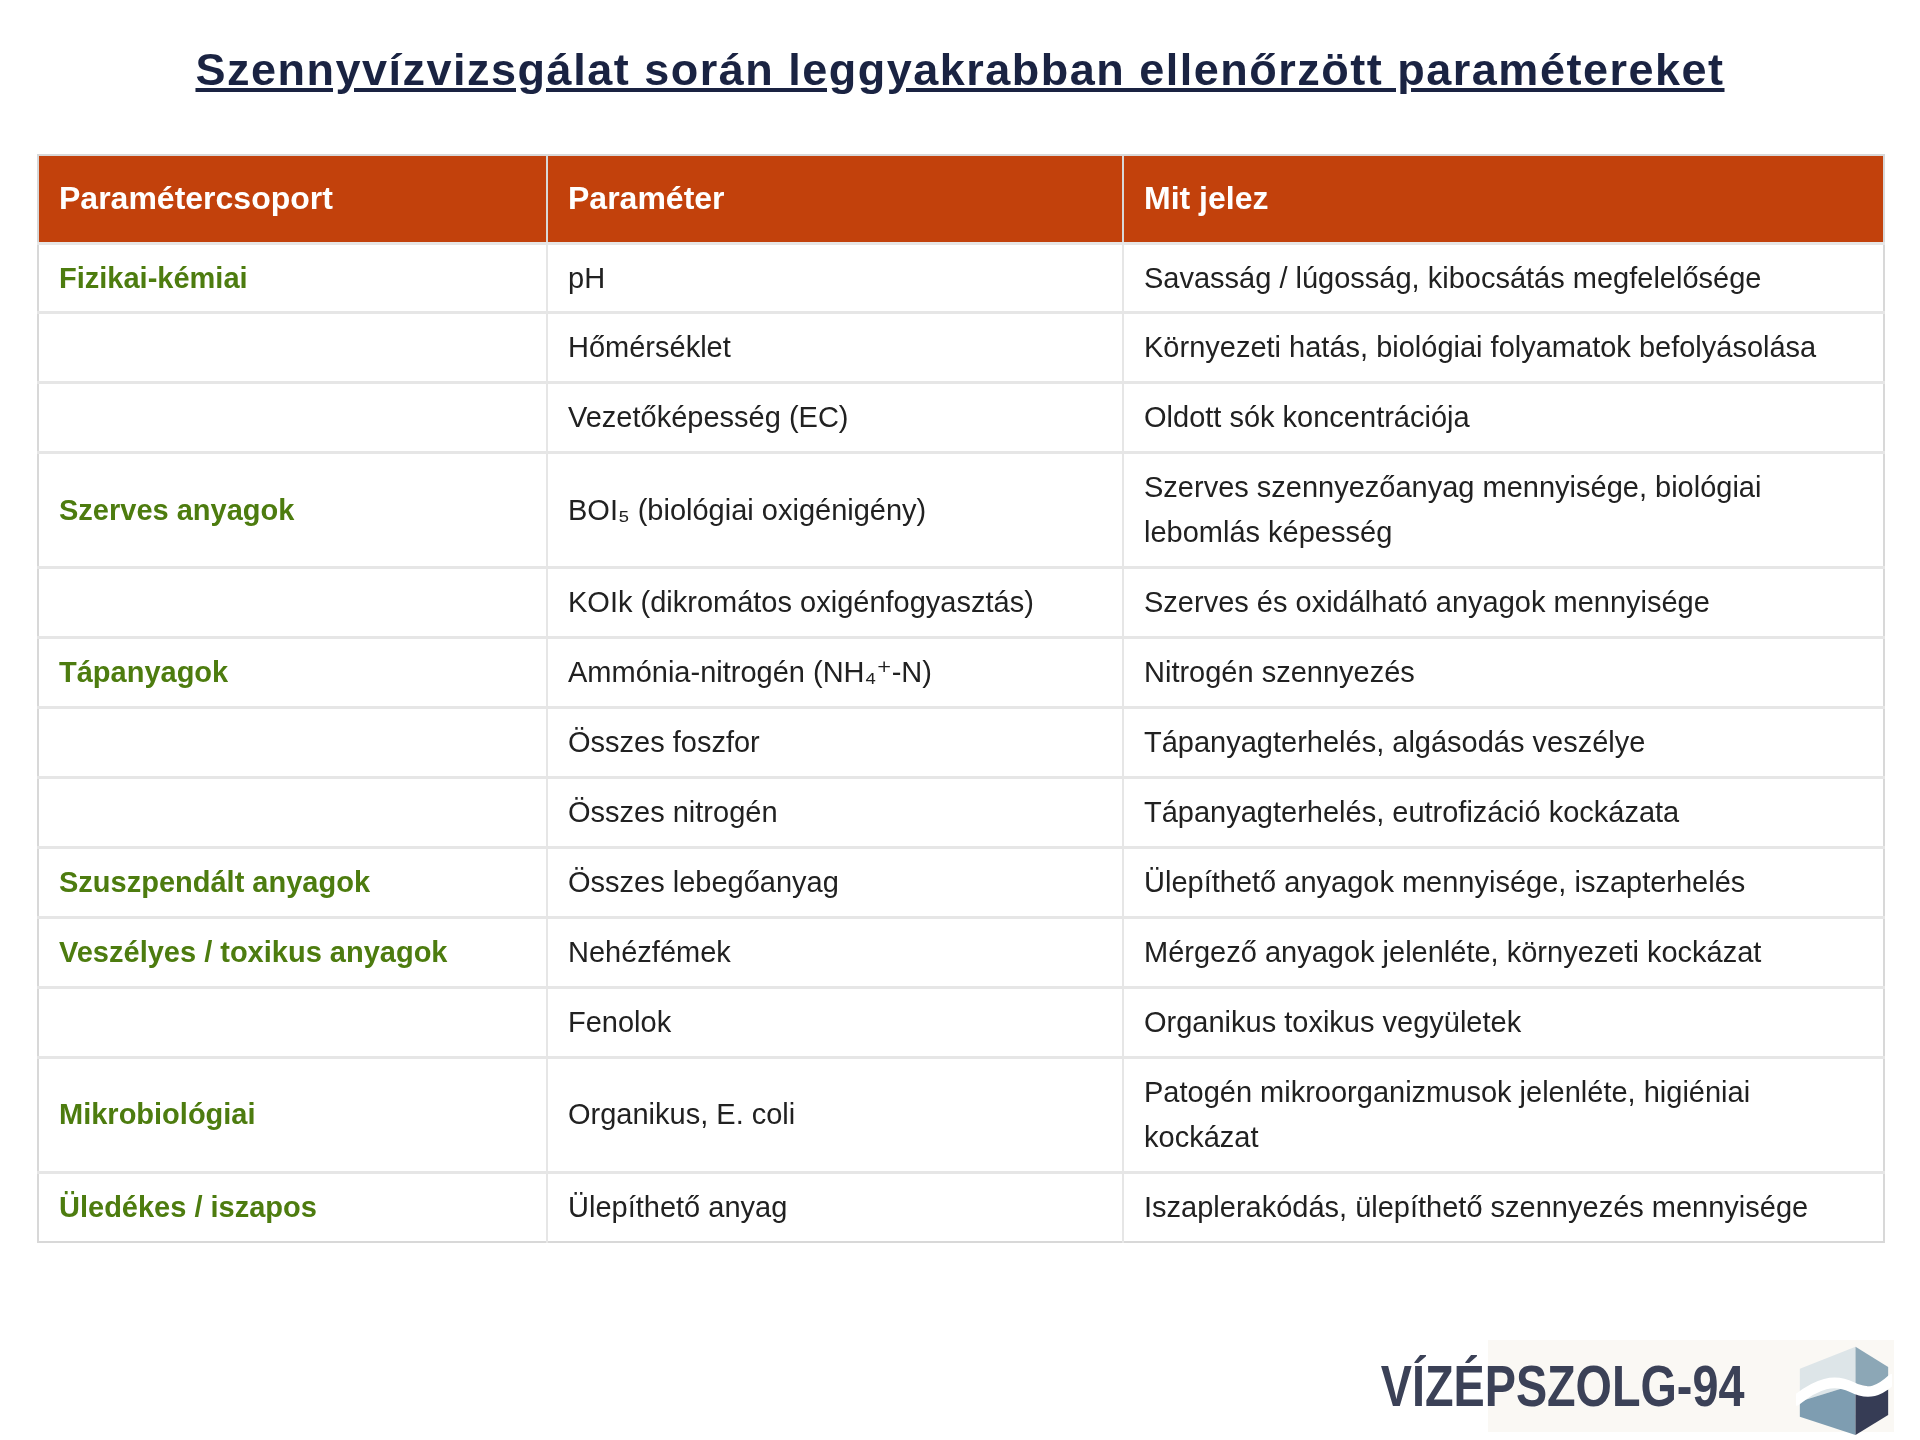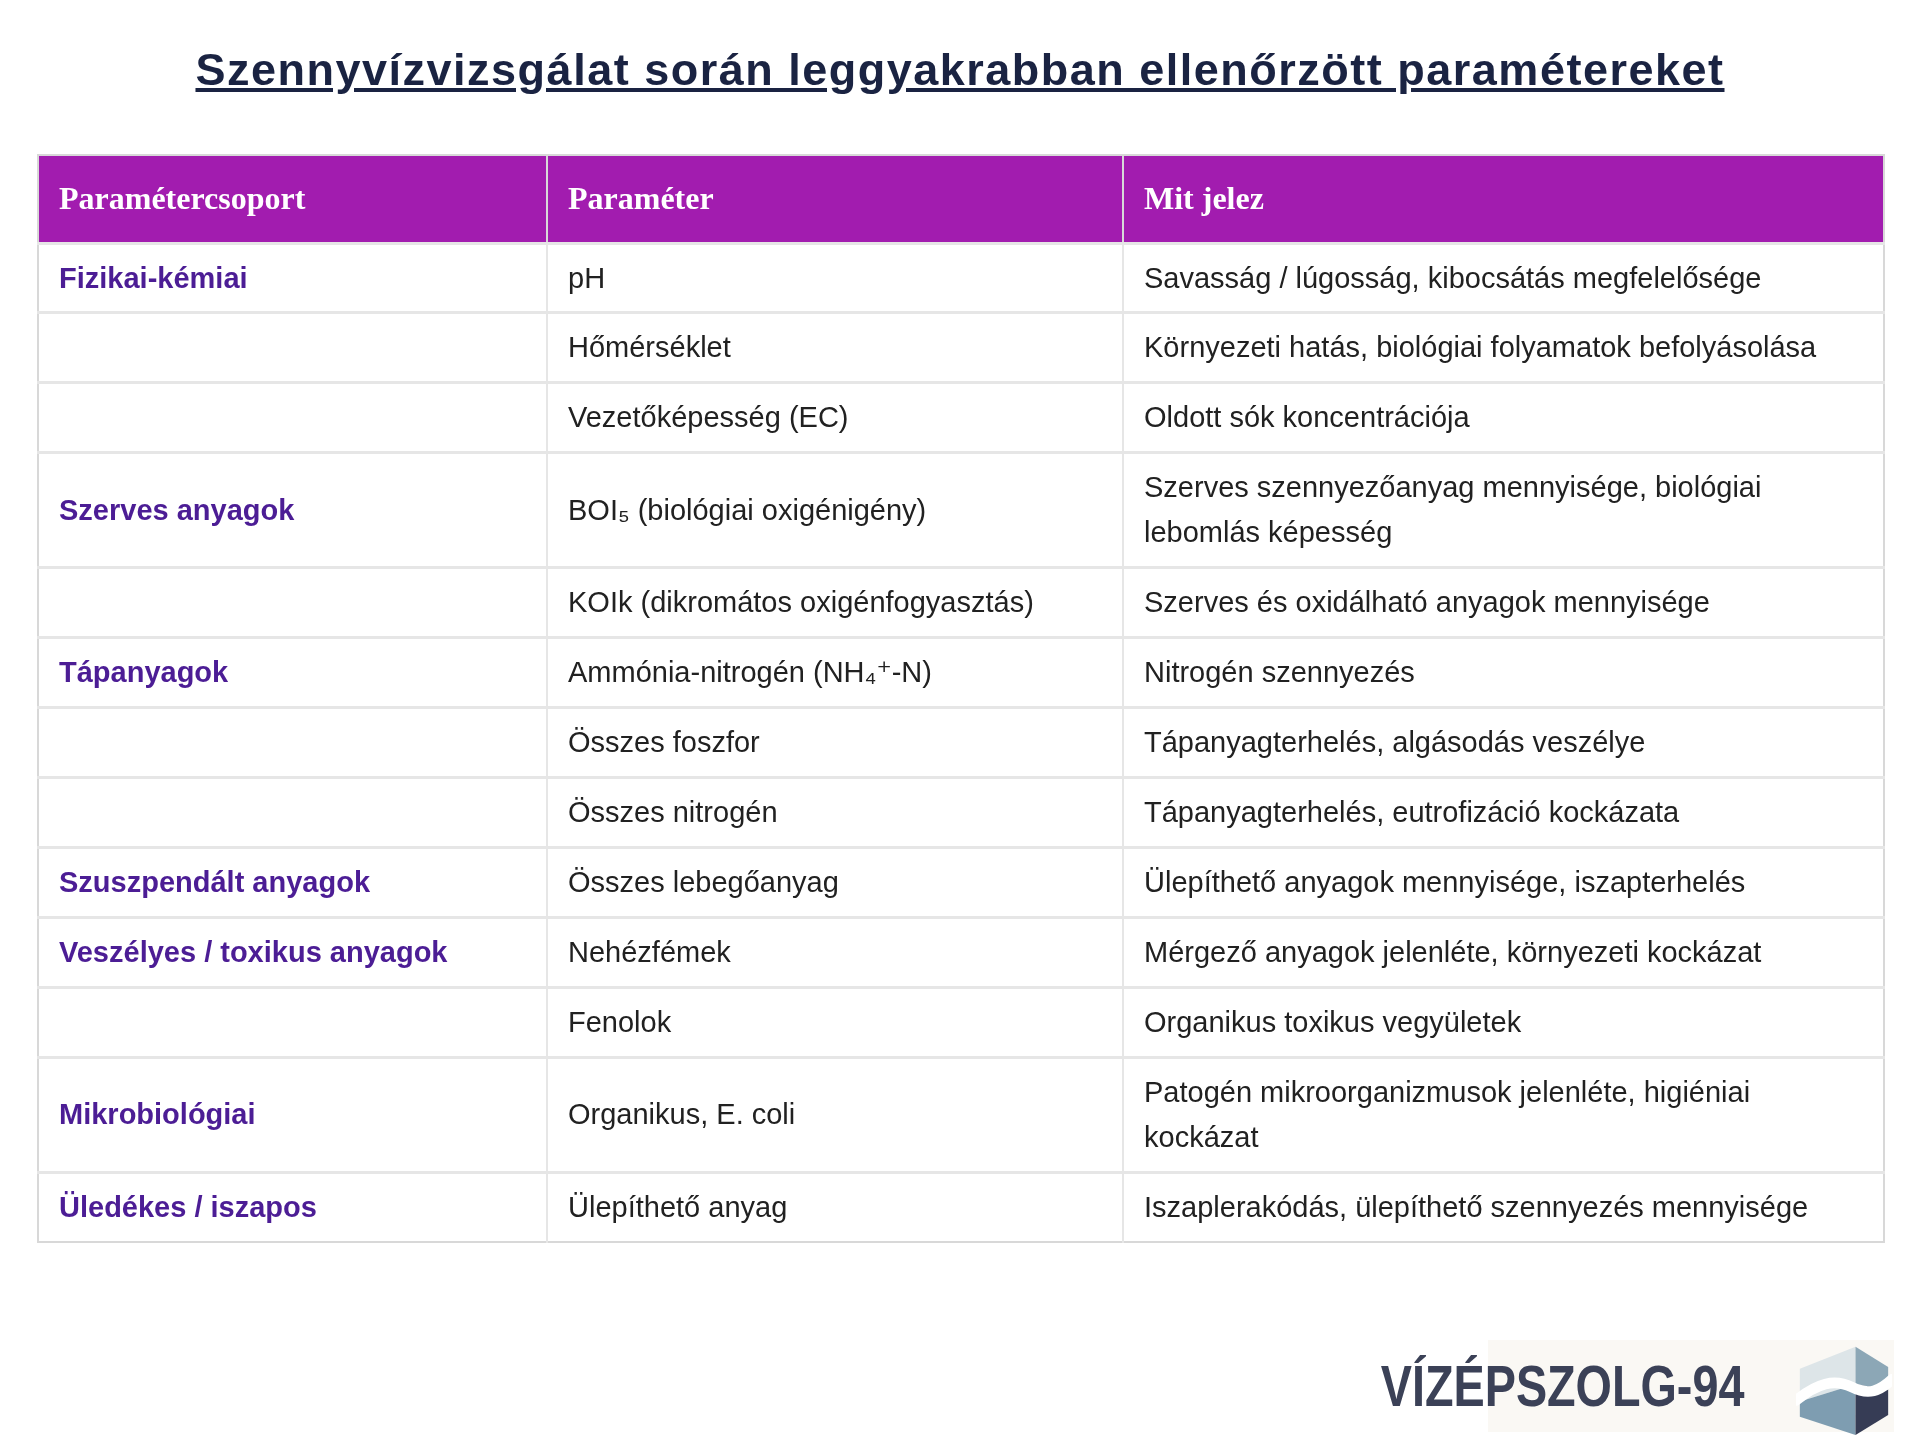--- a/index.html
+++ b/index.html
@@ -17,40 +17,39 @@
     position: absolute; left: 37px; top: 154px; width: 1846px;
     border-collapse: collapse; table-layout: fixed;
     background: #ffffff;
     border: 2px solid #d8d8d8;
   }
   .param-table col.c1 { width: 509px; }
   .param-table col.c2 { width: 576px; }
   .param-table col.c3 { width: 761px; }
 
   .param-table thead th {
-    background: #a21caf; color: #ffffff;
+    background: #c2410c; color: #ffffff;
     height: 88px; text-align: left; vertical-align: middle;
     font-size: 32px; font-weight: 700;
     padding: 0 18px 0 20px;
     border-right: 2px solid #d8d8d8;
-    font-family: Liberation Serif, serif;
   }
   .param-table thead th:last-child { border-right: none; }
 
   .param-table tbody td {
     font-size: 29px; color: #212121; line-height: 1.55;
     vertical-align: middle; text-align: left;
     padding: 11px 18px 11px 20px;
     border-top: 3px solid #e6e6e6;
     border-right: 2px solid #e6e6e6;
     background: #ffffff;
     height: 64px;
   }
   .param-table tbody td:last-child { border-right: none; }
-  .param-table tbody td.group-cell { font-weight: 700; color: #4c1d95; }
+  .param-table tbody td.group-cell { font-weight: 700; color: #4d7c0f; }
 
   .brand {
     position: absolute; left: 1488px; top: 1340px; width: 406px; height: 92px;
     background: #faf8f4;
     display: flex; align-items: center; justify-content: flex-end; gap: 44px;
   }
   .brand-name {
     font-size: 57px; font-weight: 800; color: #3b4157;
     letter-spacing: 0px; white-space: nowrap;
     transform: scaleX(0.82); transform-origin: right center;

